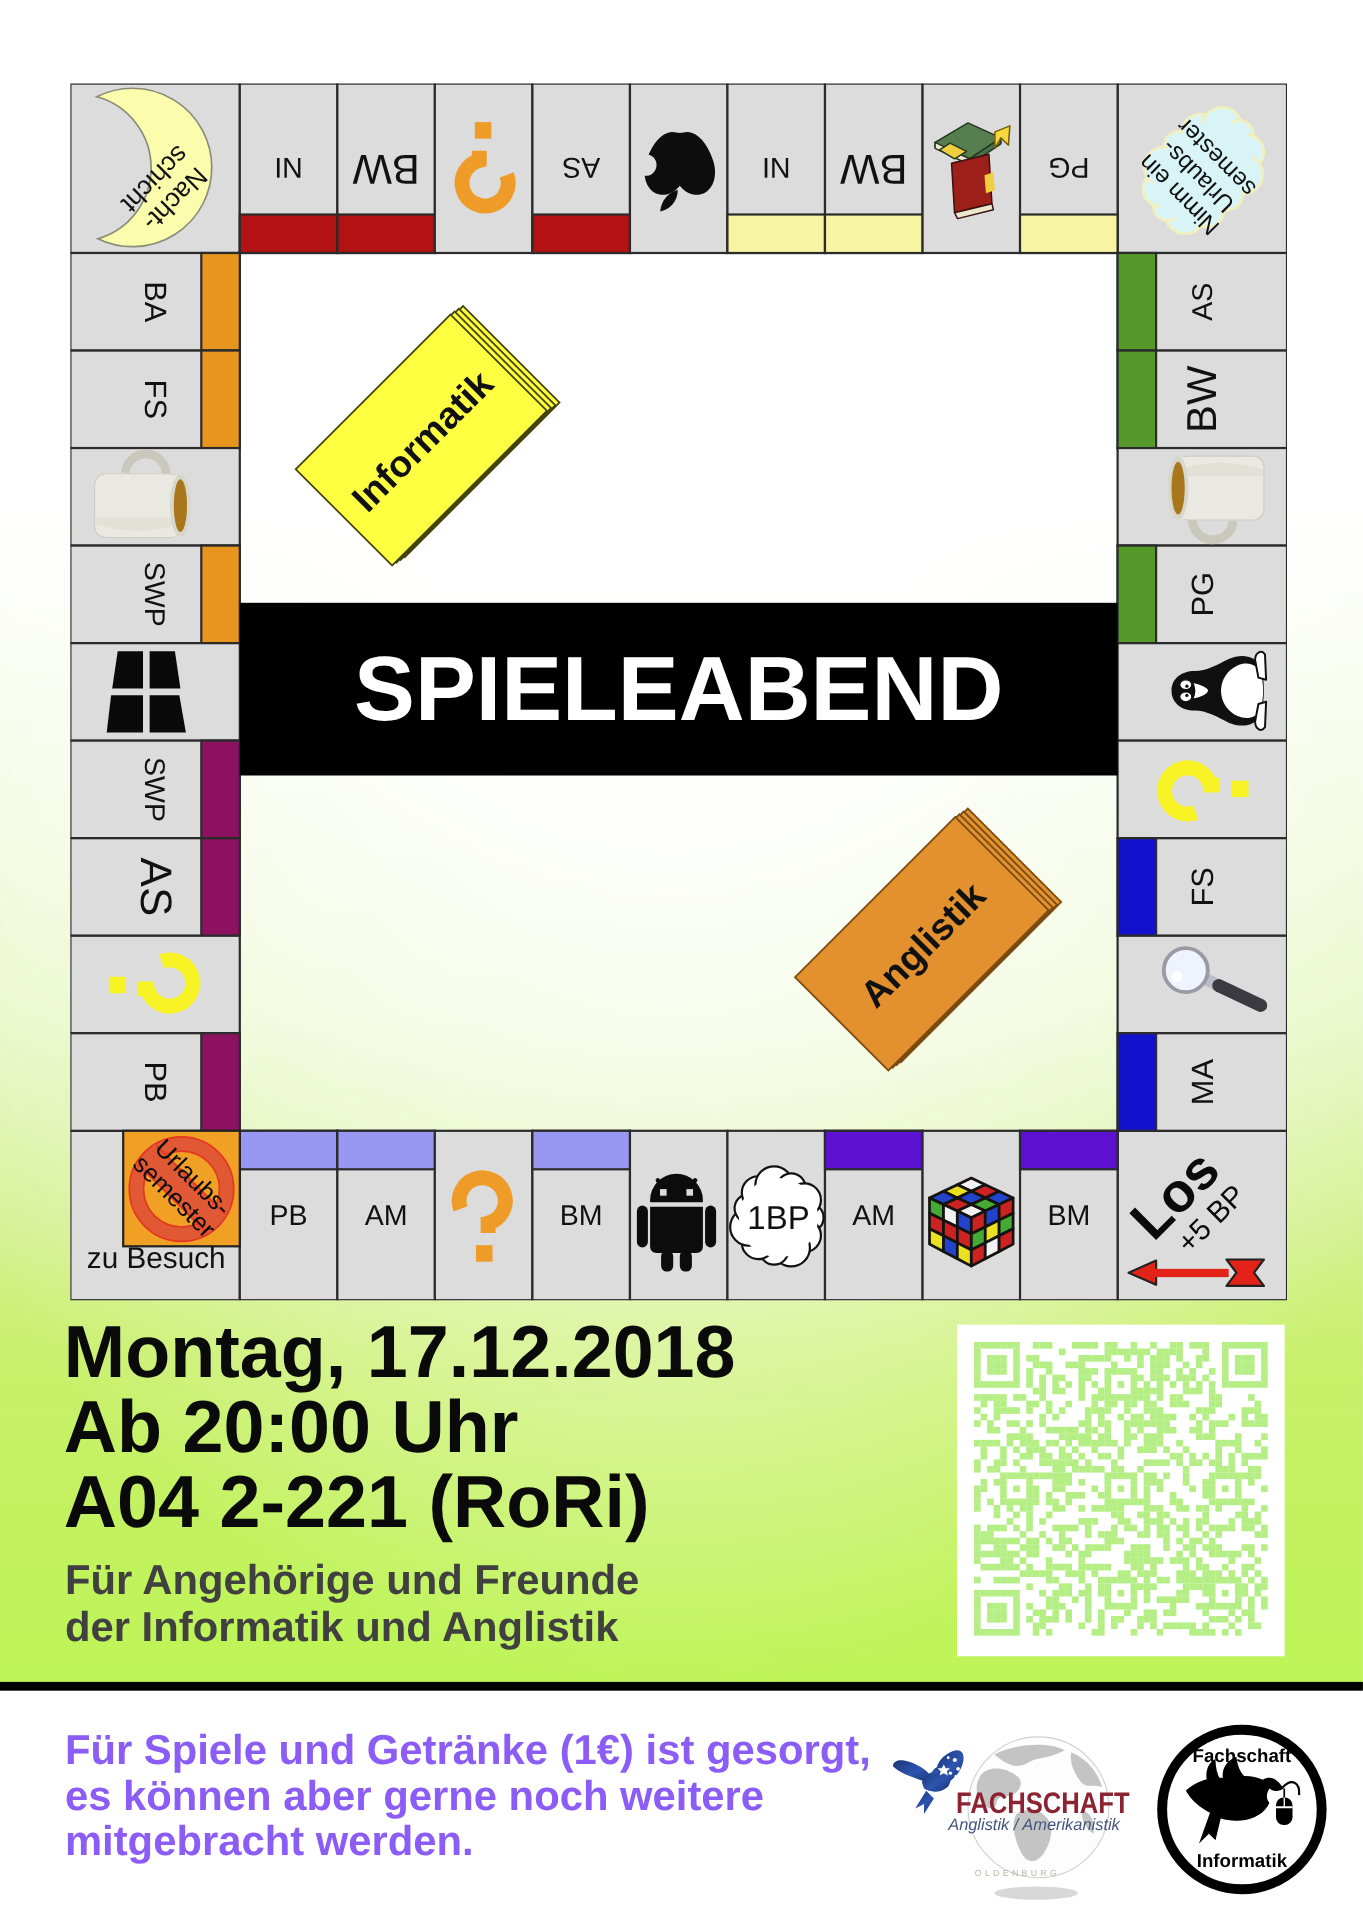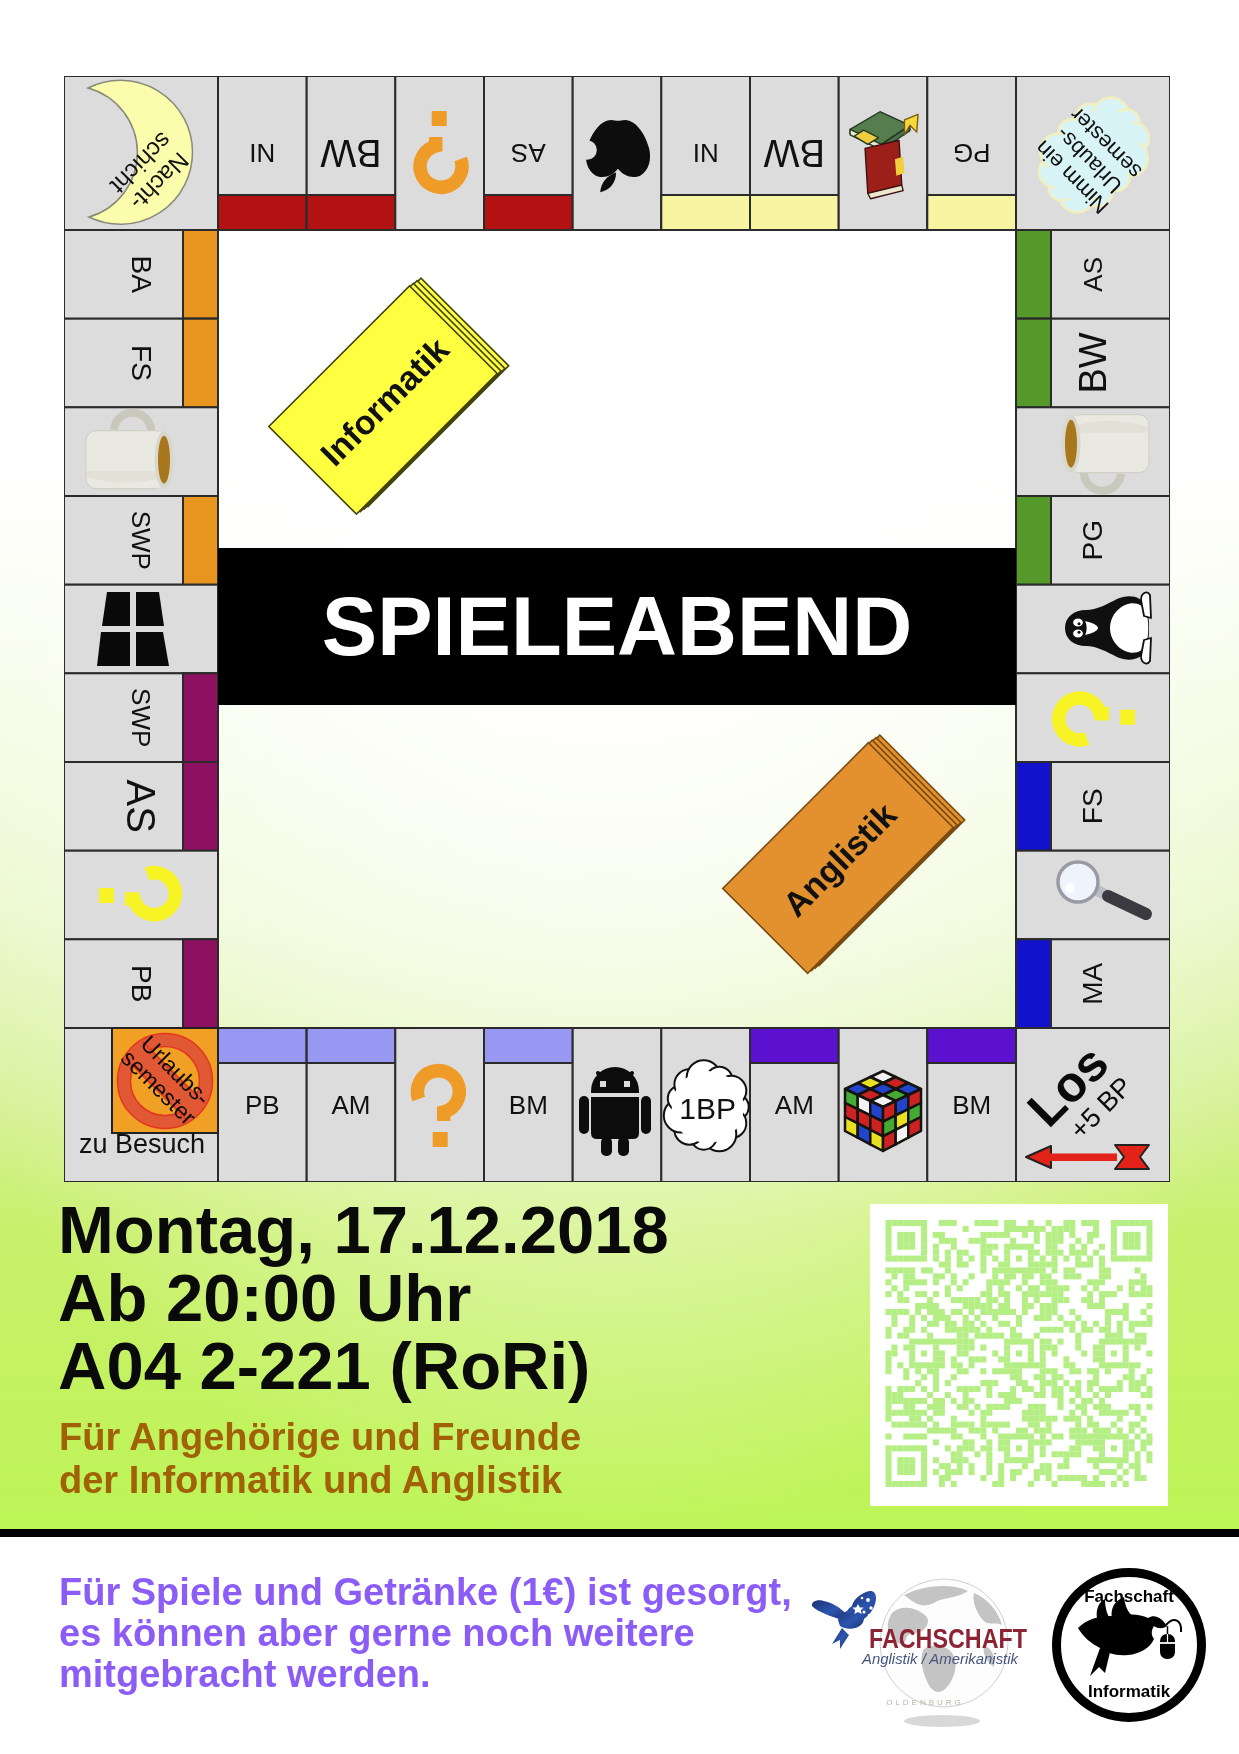--- a/index.html
+++ b/index.html
@@ -360,21 +360,21 @@
       <rect x="-89.5" y="-57.3" width="206" height="120" fill="#e2912e" stroke="#7a4a10" stroke-width="1.6"></rect>
       <rect x="-94.0" y="-58.2" width="206" height="120" fill="#e2912e" stroke="#7a4a10" stroke-width="1.6"></rect>
       <rect x="-98.5" y="-59.1" width="206" height="120" fill="#e2912e" stroke="#7a4a10" stroke-width="1.6"></rect>
       <rect x="-103.0" y="-60.0" width="206" height="120" fill="#e2912e" stroke="#7a4a10" stroke-width="1.6"></rect>
       <text x="0" y="2" font-size="34" font-weight="bold" fill="#111" text-anchor="middle" dominant-baseline="central">Anglistik</text>
     </g>
   </svg>
 
 <div class="abs" style="left:58px;top:1196px;font-size:67px;font-weight:bold;line-height:68px;color:#0a0a0a;">Montag, 17.12.2018<br>Ab 20:00 Uhr<br>A04 2-221 (RoRi)</div>
 
-<div class="abs" style="left:59px;top:1416px;font-size:38px;font-weight:bold;line-height:43px;color:#a16207;">Für Angehörige und Freunde<br>der Informatik und Anglistik</div>
+<div class="abs" style="left:59px;top:1416px;font-size:38px;font-weight:bold;line-height:43px;color:#404040;">Für Angehörige und Freunde<br>der Informatik und Anglistik</div>
 
 <svg style="position:absolute;left:870px;top:1204px" width="298" height="302">
     <rect x="0" y="0" width="298" height="302" fill="#fff"></rect>
     <rect x="15.50" y="16.00" width="6.03" height="6.03" fill="#b4ee84"></rect>
     <rect x="21.43" y="16.00" width="6.03" height="6.03" fill="#b4ee84"></rect>
     <rect x="27.36" y="16.00" width="6.03" height="6.03" fill="#b4ee84"></rect>
     <rect x="33.29" y="16.00" width="6.03" height="6.03" fill="#b4ee84"></rect>
     <rect x="39.22" y="16.00" width="6.03" height="6.03" fill="#b4ee84"></rect>
     <rect x="45.15" y="16.00" width="6.03" height="6.03" fill="#b4ee84"></rect>
     <rect x="51.08" y="16.00" width="6.03" height="6.03" fill="#b4ee84"></rect>

